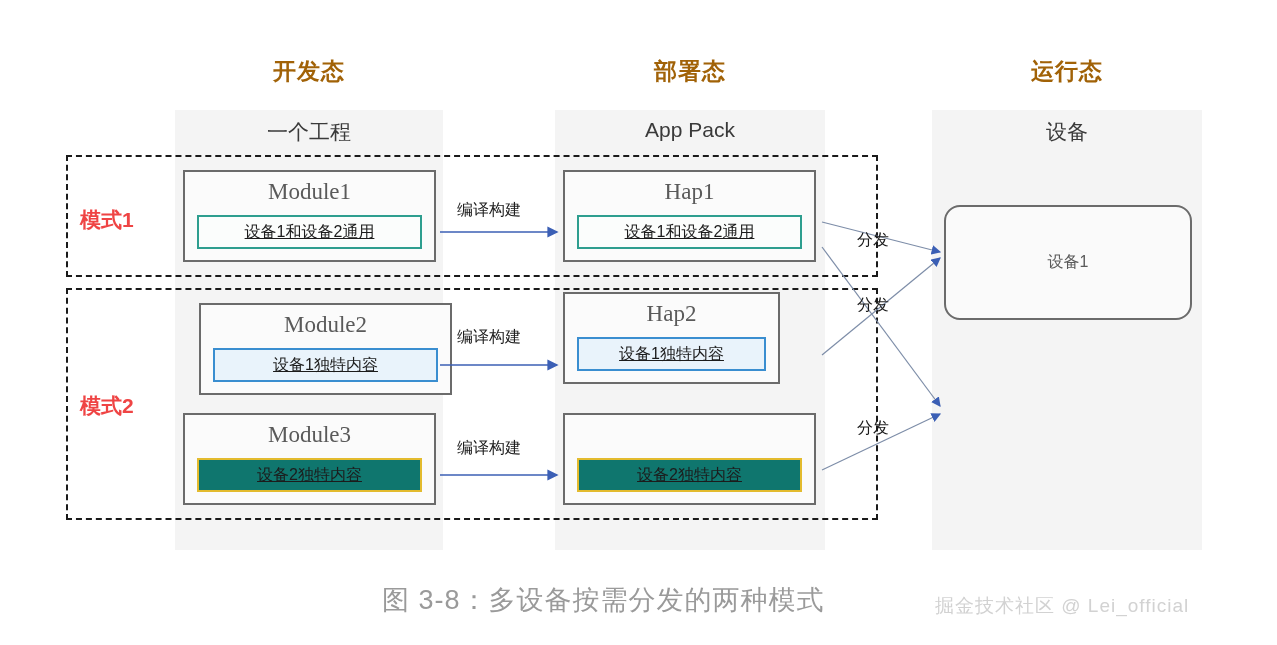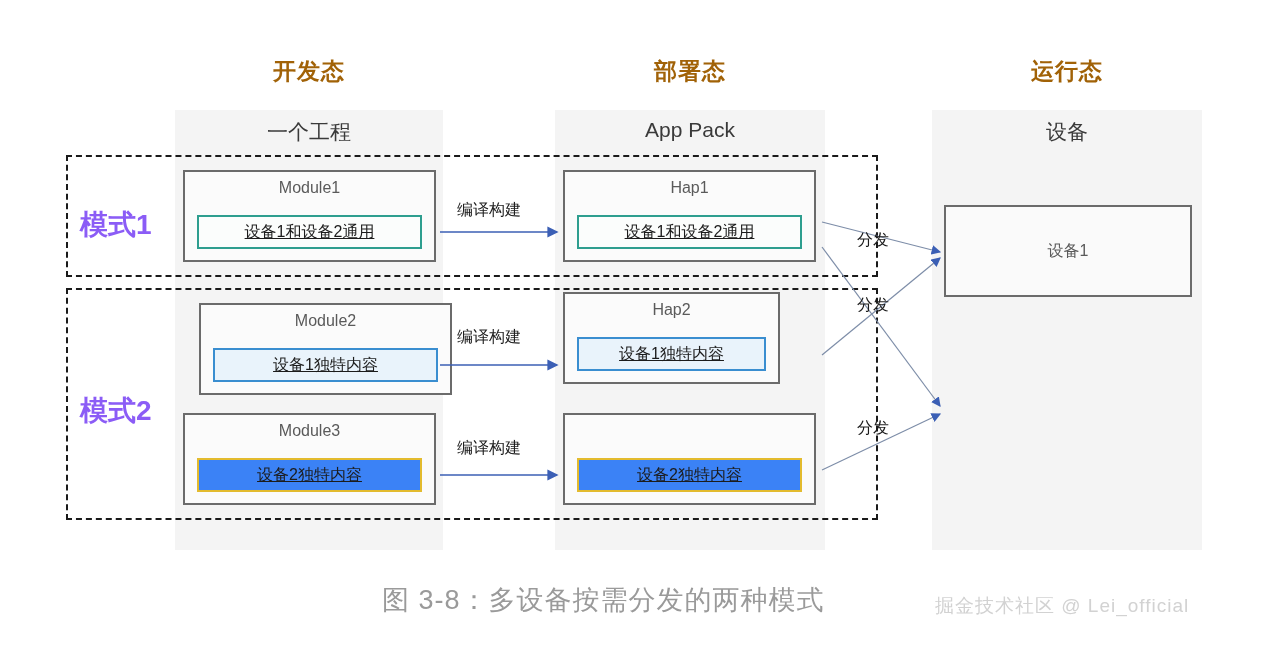--- a/index.html
+++ b/index.html
@@ -49,60 +49,61 @@
   
   .mode-frame {
     position: absolute;
     border: 2px dashed #1a1a1a;
     box-sizing: border-box;
     background: transparent;
   }
   .mode-label {
     position: absolute;
     font-weight: bold;
-    font-size: 28px;
-    color: #8b5cf6;
+    font-size: 21px;
+    color: #ef4444;
     white-space: nowrap;
   }
 
   
   .card {
     position: absolute;
     box-sizing: border-box;
     border: 2px solid #6b6b6b;
     background: #fbfbfb;
   }
   .card-title {
     position: absolute;
     top: 7px;
     left: 0;
     right: 0;
     text-align: center;
-    font-size: 16px;
+    font-size: 23px;
     color: #5a5a5a;
     white-space: nowrap;
+    font-family: Liberation Serif, serif;
   }
   .card-inner {
     position: absolute;
     left: 12px;
     right: 12px;
     bottom: 11px;
     height: 34px;
     box-sizing: border-box;
     display: flex;
     align-items: center;
     justify-content: center;
     font-size: 16px;
     color: #1c1c1c;
     white-space: nowrap;
     text-decoration: underline;
   }
   .inner-teal  { border: 2px solid #2e9e8f; background: #fbfdfc; }
   .inner-blue  { border: 2px solid #3a8ed0; background: #e9f3fb; }
-  .inner-amber { border: 2px solid #e3bb2e; background: #3b82f6; }
+  .inner-amber { border: 2px solid #e3bb2e; background: #0f766e; }
 
   
   .device-card {
     position: absolute;
     box-sizing: border-box;
     border: 2px solid #6b6b6b;
     background: #fafafa;
     display: flex;
     align-items: center;
     justify-content: center;
@@ -189,21 +190,21 @@
 
   <div class="card" style="left:563px; top:292px; width:217px; height:92px;">
     <div class="card-title">Hap2</div>
     <div class="card-inner inner-blue">设备1独特内容</div>
   </div>
 
   <div class="card" style="left:563px; top:413px; width:253px; height:92px;">
     <div class="card-inner inner-amber">设备2独特内容</div>
   </div>
 
-  <div class="device-card" style="left:944px; top:205px; width:248px; height:92px;">设备1</div>
+  <div class="device-card" style="left:944px; top:205px; width:248px; height:115px;border-radius:16px;">设备1</div>
 
   <svg id="arrows" viewBox="0 0 1277 645" xmlns="http://www.w3.org/2000/svg">
     <defs>
       <marker id="ah-blue" markerWidth="7" markerHeight="7" refX="6" refY="3.5" orient="auto" markerUnits="strokeWidth">
         <path d="M0,0 L7,3.5 L0,7 z" fill="#3b5fb5"></path>
       </marker>
       <marker id="ah-blue-sm" markerWidth="8" markerHeight="8" refX="7" refY="4" orient="auto" markerUnits="strokeWidth">
         <path d="M0,0 L8,4 L0,8 z" fill="#3b5fb5"></path>
       </marker>
     </defs>

